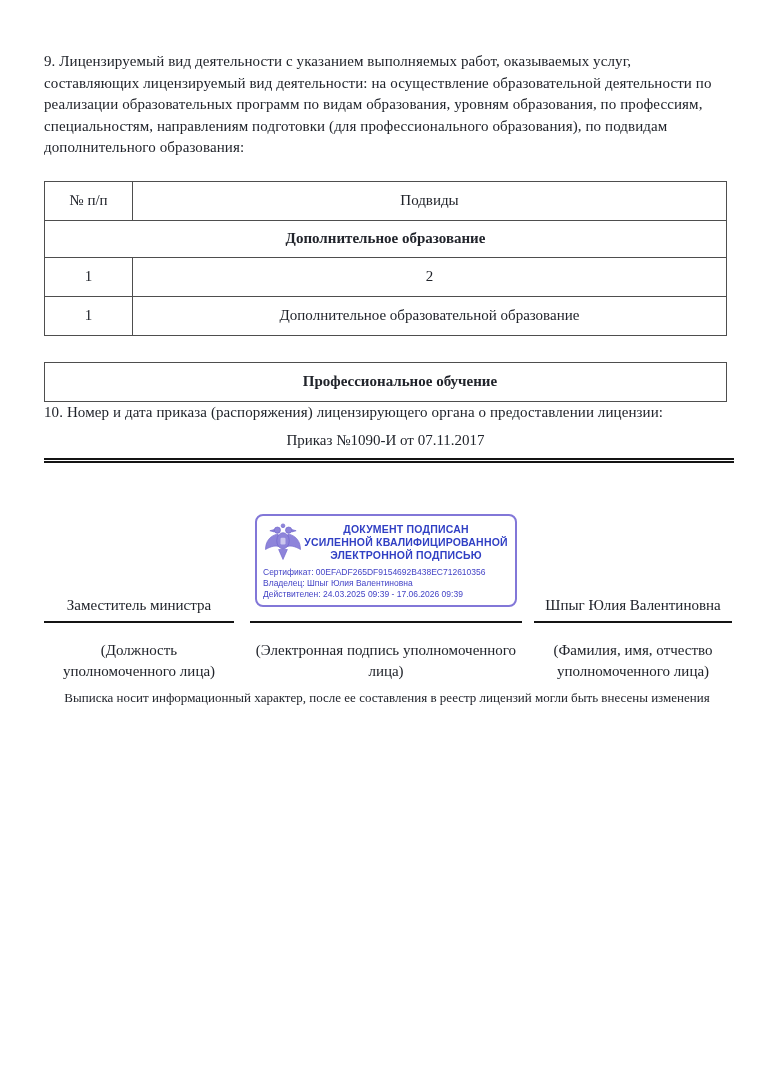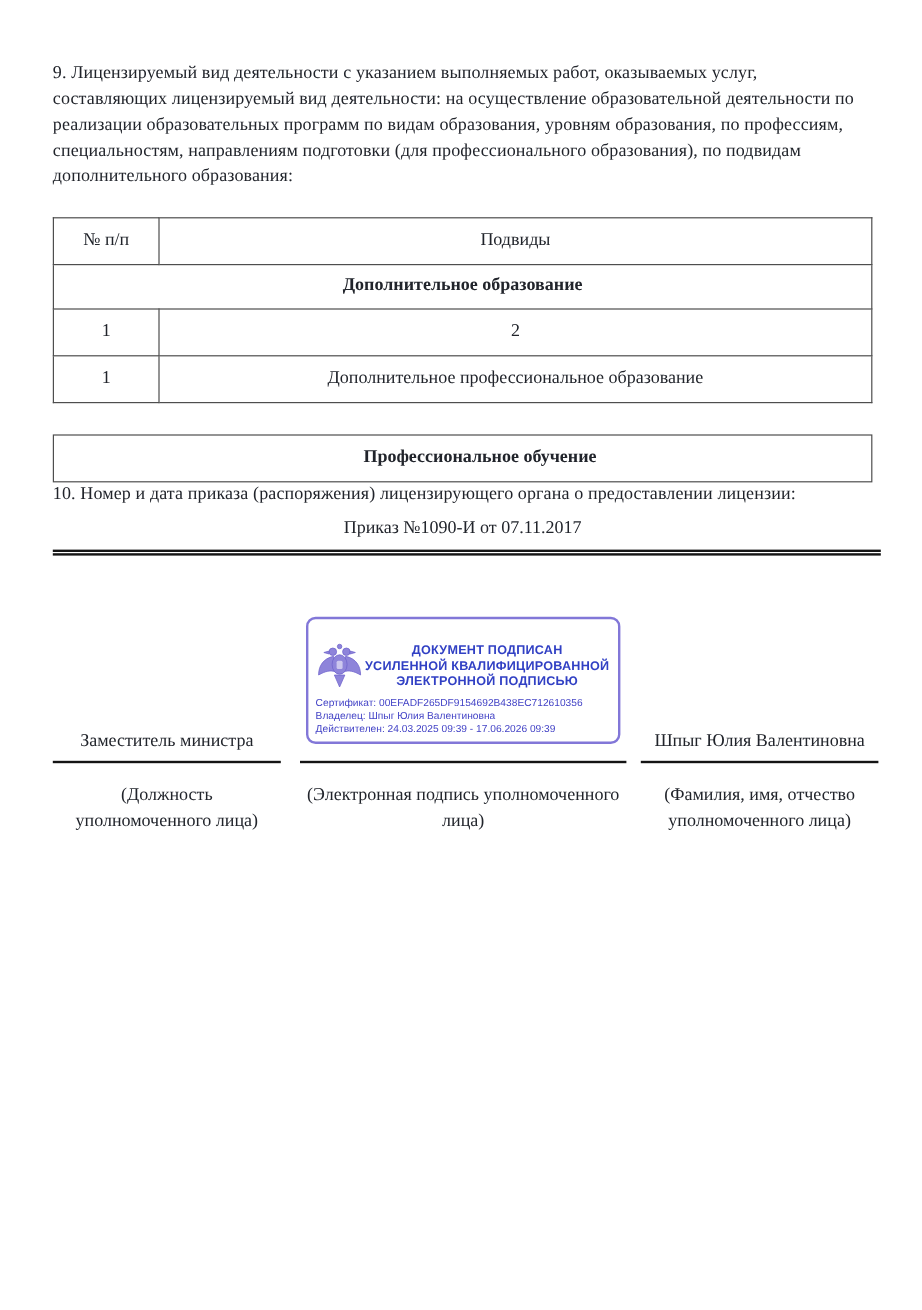--- a/index.html
+++ b/index.html
@@ -43,21 +43,21 @@
   .sig-col.left{width:190px;}
   .sig-col.mid{width:272px;margin-left:16px;}
   .sig-col.right{width:198px;margin-left:12px;}
   .sig-value{font-size:15px;text-align:center;margin-bottom:7px;white-space:nowrap;}
   .sig-rule{border-top:2.5px solid #141414;}
   .sig-caption{font-size:15px;line-height:21px;text-align:center;padding-top:17px;}
 
   .stamp{
     box-sizing:border-box;width:262px;margin:0 auto 14px auto;
     border:2px solid #8277d8;border-radius:8px;
-    padding:17px 6px 5px 6px;background:#ffffff;
+    padding:4px 6px 5px 6px;background:#ffffff;
   }
   .stamp-top{display:flex;align-items:center;}
   .stamp-emblem{flex:0 0 40px;height:44px;}
   .stamp-title{
     flex:1;text-align:center;font-family:"Liberation Sans", sans-serif;
     font-weight:bold;font-size:10.5px;line-height:13px;color:#3140c4;
     letter-spacing:0.2px;
   }
   .stamp-details{
     margin-top:3px;font-family:"Liberation Sans", sans-serif;
@@ -83,21 +83,21 @@
       </tr>
       <tr>
         <th colspan="2">Дополнительное образование</th>
       </tr>
       <tr>
         <td class="col-num">1</td>
         <td>2</td>
       </tr>
       <tr>
         <td class="col-num">1</td>
-        <td>Дополнительное профессиональное образование</td>
+        <td>Дополнительное образовательной образование</td>
       </tr>
     </tbody>
   </table>
 
   <div class="single-box">
     <span>Профессиональное обучение</span>
   </div>
 
   <p class="para p10">10. Номер и дата приказа (распоряжения) лицензирующего органа о предоставлении лицензии:</p>
   <div class="order-line">Приказ №1090-И от 07.11.2017</div>
@@ -146,14 +146,15 @@
     </div>
 
     <div class="sig-col right">
       <div class="sig-value">Шпыг Юлия Валентиновна</div>
       <div class="sig-rule"></div>
       <div class="sig-caption">(Фамилия, имя, отчество уполномоченного лица)</div>
     </div>
 
   </div>
 
+  <div class="footer-note">Выписка носит информационный характер, после ее составления в реестр лицензий могли быть внесены изменения</div>
 
 </div>
 
 </body></html>

